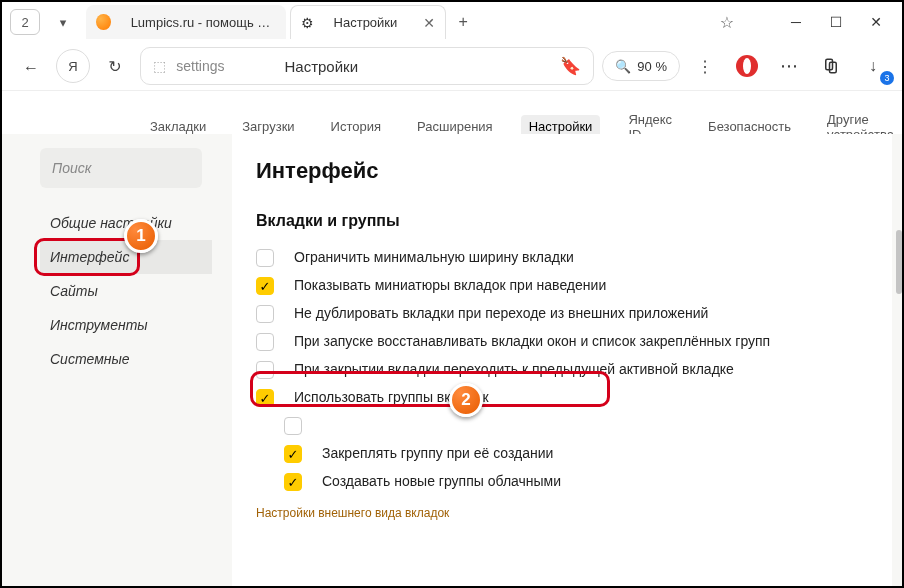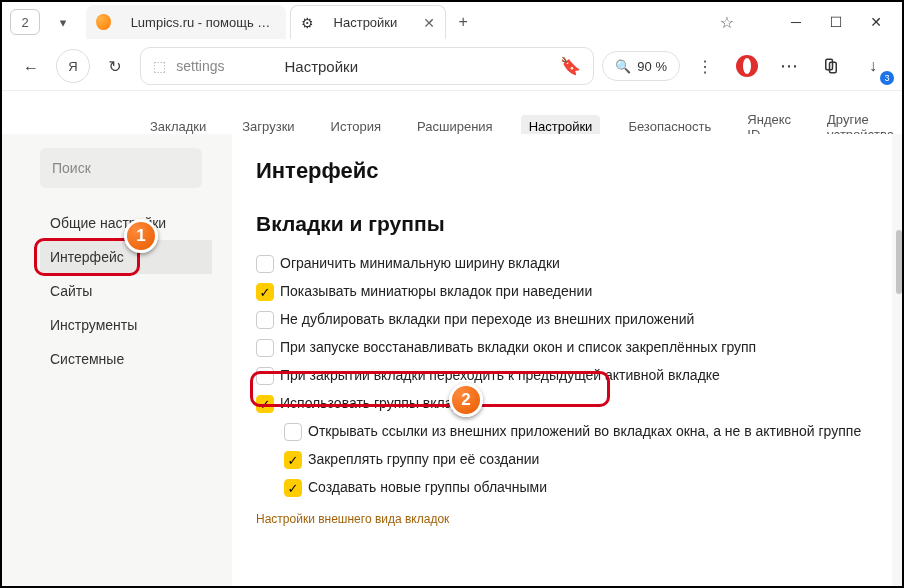--- a/index.html
+++ b/index.html
@@ -136,20 +136,21 @@
   
   .content {
     display: flex;
     height: calc(100% - 132px);
     background: #f7f7f5;
     position: relative;
   }
   .sidebar {
     width: 210px;
     padding: 14px 0 14px 38px;
+    font-style: italic;
   }
   .search-box {
     height: 40px;
     background: #ededeb;
     border-radius: 6px;
     display: flex; align-items: center;
     padding: 0 12px;
     color: #888; font-size: 14px;
     margin-bottom: 18px;
     margin-right: 10px;
@@ -172,24 +173,24 @@
   }
   .main {
     flex: 1;
     background: #fff;
     margin: 0 10px 0 20px;
     padding: 24px 24px 0 24px;
     overflow: hidden;
     position: relative;
   }
   .main h1 { font-size: 22px; font-weight: 600; margin-bottom: 28px; color: #111; }
-  .main h2 { font-size: 21px; font-weight: 700; margin-bottom: 14px; color: #111; }
+  .main h2 { font-size: 16px; font-weight: 700; margin-bottom: 14px; color: #111; }
   .opt-row {
     display: flex; align-items: flex-start;
-    gap: 6px;
+    gap: 20px;
     padding: 5px 0;
     font-size: 14px;
     color: #222;
   }
   .opt-row.indent { margin-left: 28px; }
   .checkbox {
     width: 18px; height: 18px;
     border: 1px solid #ccc;
     border-radius: 4px;
     flex-shrink: 0;
@@ -290,22 +291,22 @@
     <span class="badge">3</span>
   </div>
 </div>
 
 <div class="settings-nav">
   <span class="nav-item">Закладки</span>
   <span class="nav-item">Загрузки</span>
   <span class="nav-item">История</span>
   <span class="nav-item">Расширения</span>
   <span class="nav-item active">Настройки</span>
+  <span class="nav-item">Яндекс ID</span>
   <span class="nav-item">Безопасность</span>
-  <span class="nav-item">Яндекс ID</span>
   <span class="nav-item">Другие устройства</span>
 </div>
 
 <div class="content">
   <div class="sidebar">
     <div class="search-box">
       <span>Поиск</span>
     </div>
     <div class="side-item">Общие настройки</div>
     <div class="side-item active">
@@ -340,21 +341,20 @@
     <div class="opt-row">
       <span class="checkbox"></span>
       <span>При закрытии вкладки переходить к предыдущей активной вкладке</span>
     </div>
     <div class="opt-row">
       <span class="checkbox checked">✓</span>
       <span>Использовать группы вкладок</span>
     </div>
     <div class="opt-row indent">
       <span class="checkbox"></span>
-      <span>Открывать ссылки из внешних приложений во вкладках окна, а не в активной группе</span>
     </div>
     <div class="opt-row indent">
       <span class="checkbox checked">✓</span>
       <span>Закреплять группу при её создании</span>
     </div>
     <div class="opt-row indent">
       <span class="checkbox checked">✓</span>
       <span>Создавать новые группы облачными</span>
     </div>
     <div class="link-row">Настройки внешнего вида вкладок</div>

